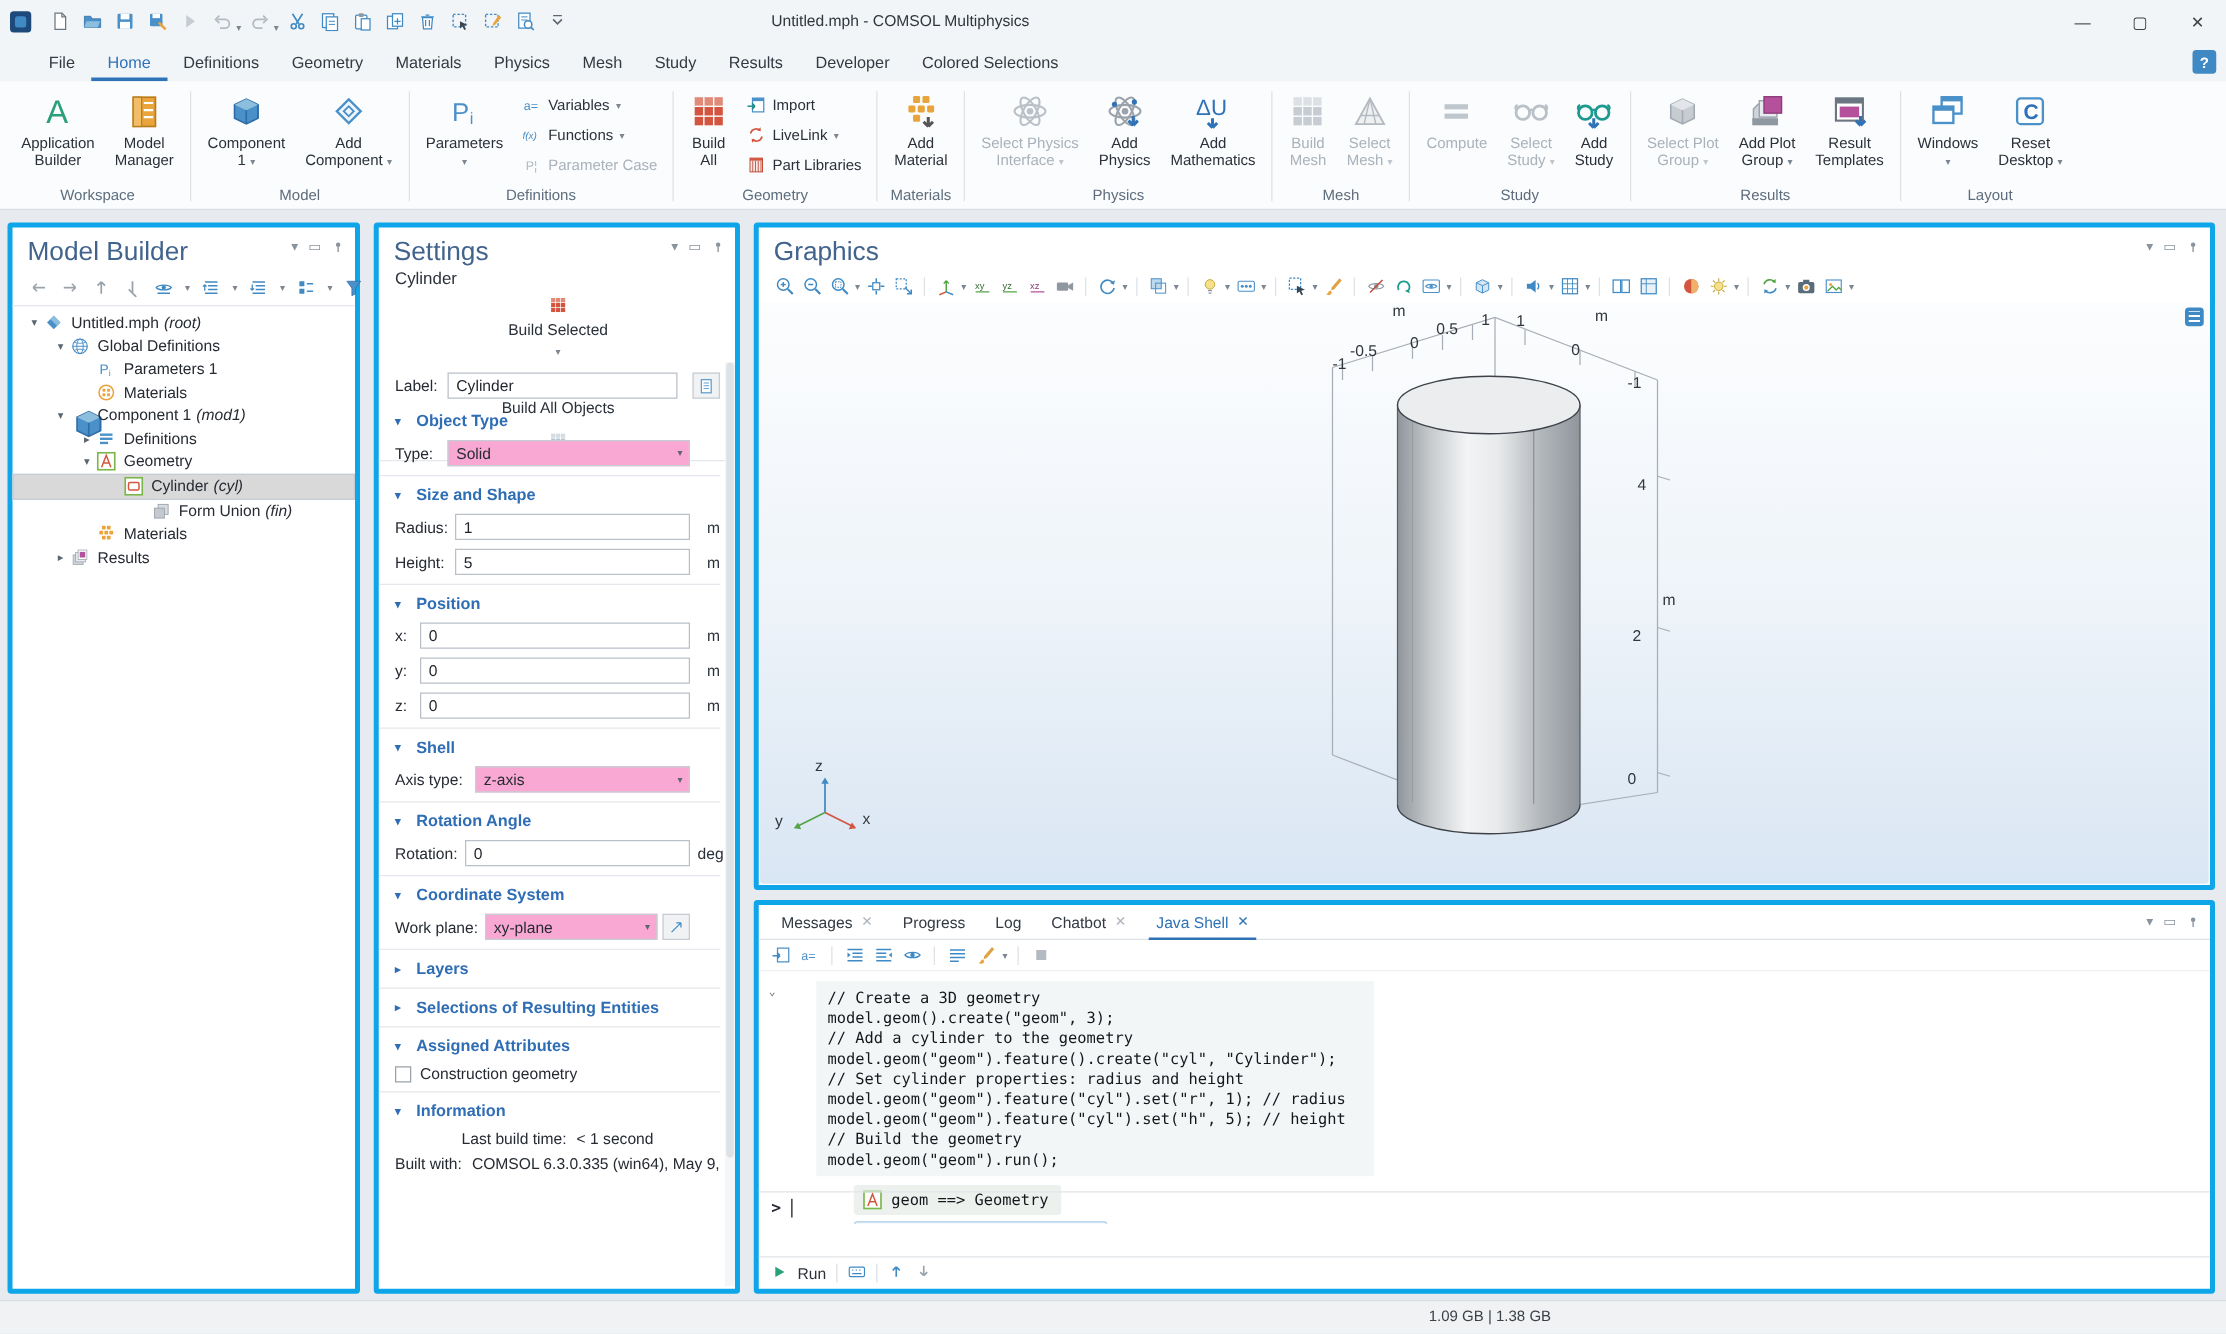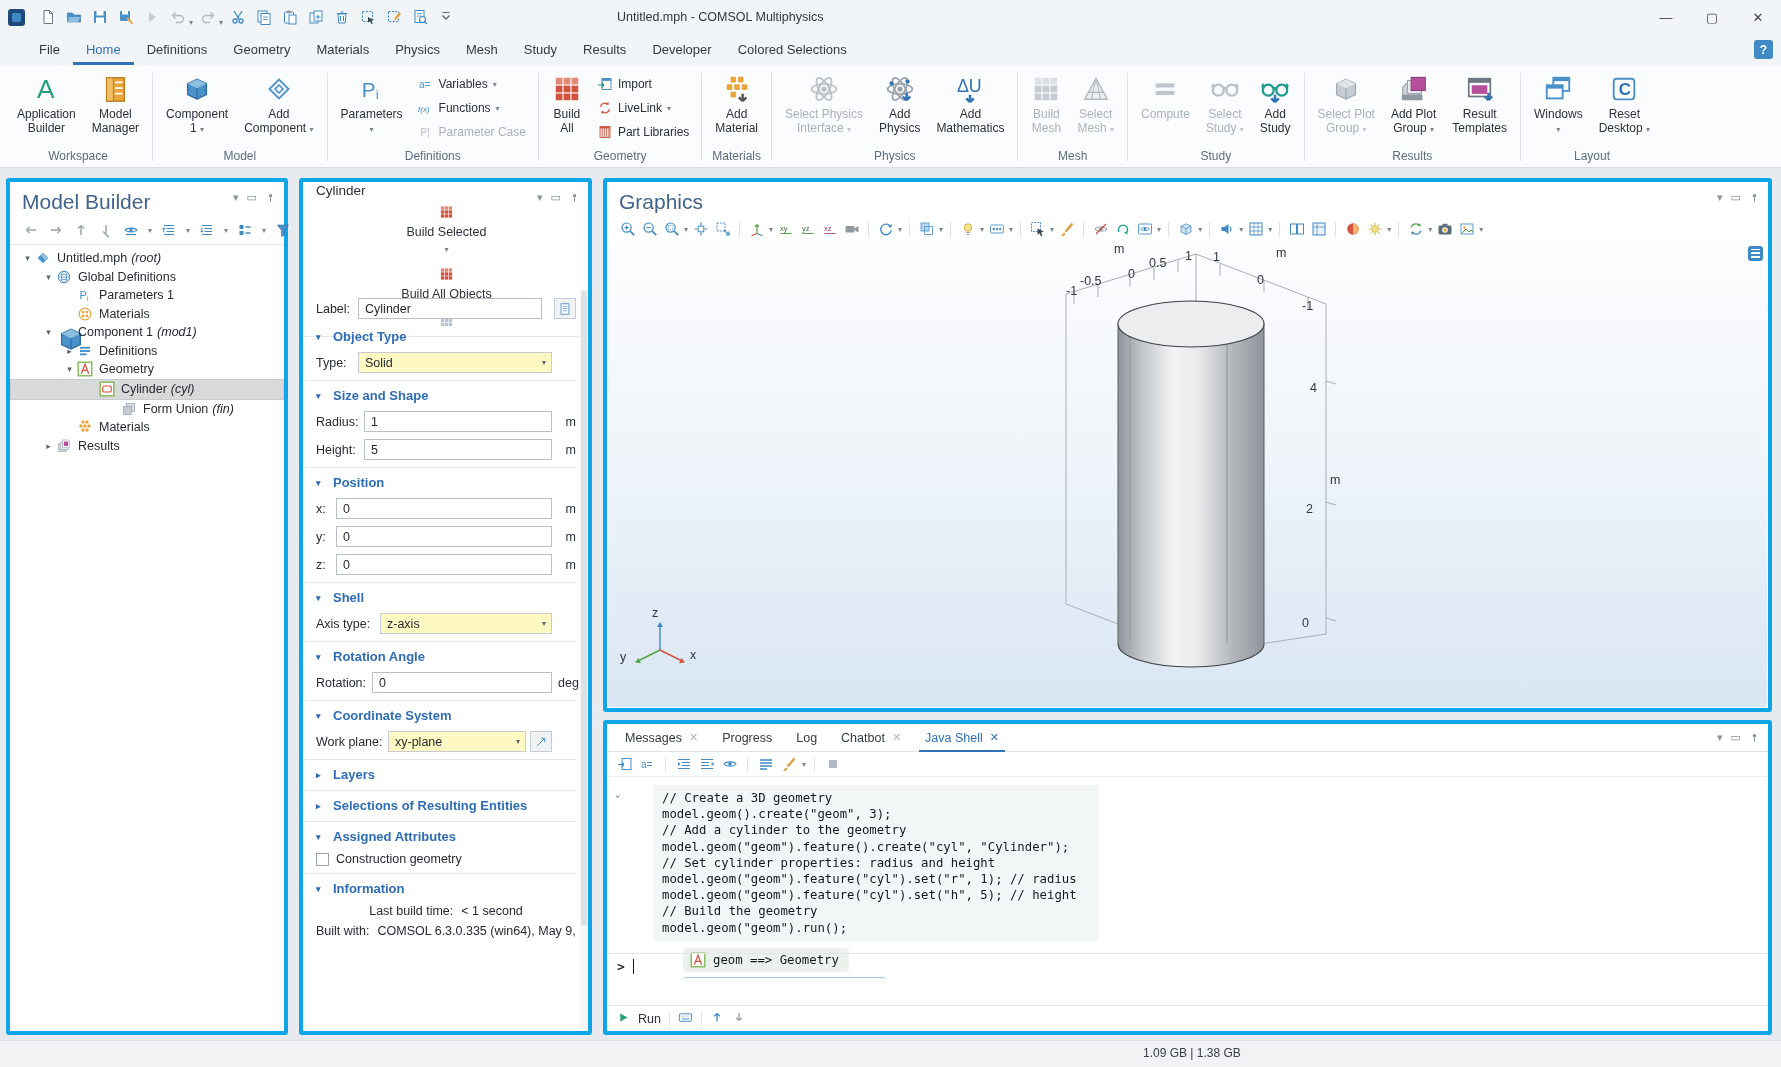--- a/index.html
+++ b/index.html
@@ -67,21 +67,21 @@
   #set-body { position:absolute; top:108px; bottom:0; left:0; right:8px; overflow:hidden; padding:8px 4px 0 13px; }
   .set-label-row { display:flex; align-items:center; gap:8px; margin-bottom:10px; }
   .set-label-row label { font-size:12.5px; }
   .set-input { flex:1; height:21px; border:1px solid #b9c0c8; font-size:12.5px; padding:0 6px; font-family:inherit; color:#1f242b; background:#fff; }
   .sec-sep { border-top:1px solid #e4e8ec; margin:4px 0 7px -13px; padding-left:13px; }
   .sec-head { display:flex; align-items:center; gap:7px; font-size:13px; color:#2f6db4; font-weight:bold; margin:3px 0 8px 0; }
   .sec-head .chev { font-size:9px; color:#2f6db4; width:10px; }
   .srow { display:flex; align-items:center; margin:0 0 7px 0; font-size:12.5px; }
   .srow .slab { flex:none; }
   .srow .unit { width:18px; text-align:right; color:#2b313a; flex:none; margin-left:6px; }
-  .sel { flex:1; height:21px; background:#fef9c3; border:1px solid #c6ccd3; display:flex; align-items:center; padding:0 6px; font-size:12.5px; position:relative; }
+  .sel { flex:1; height:21px; background:#f9a8d4; border:1px solid #c6ccd3; display:flex; align-items:center; padding:0 6px; font-size:12.5px; position:relative; }
   .sel .selcaret { position:absolute; right:5px; font-size:8px; color:#5d6670; }
   .sinput { flex:1; height:21px; border:1px solid #b9c0c8; font-size:12.5px; padding:0 6px; font-family:inherit; color:#1f242b; }
   .xbtn { width:22px; height:21px; border:1px solid #c6ccd3; background:#f0f2f4; margin-left:4px; display:flex; align-items:center; justify-content:center; flex:none; }
   .cbx { width:13px; height:13px; border:1px solid #9aa1a8; background:#fff; margin-right:7px; flex:none; }
   .info-row { font-size:12.5px; margin-bottom:6px; white-space:nowrap; overflow:hidden;text-align:center; }
   .info-row b { font-weight:normal; margin-right:8px; }
   #set-scroll { position:absolute; right:0; top:108px; bottom:2px; width:8px; background:#f4f6f8; }
   #set-scroll::after { content:""; position:absolute; top:0; left:1px; right:1px; height:86%; background:#dde2e7; border-radius:3px; }
 
   
@@ -933,20 +933,21 @@
               <rect x="7.8" y="3.5" width="4.4" height="4.5" fill="#b5519c"></rect>
             </svg>
           </span>
         </span>
         <span>Results</span>
       </div>
     </div>
 </section>
 
 <section id="settings" class="panel">
+  <div class="phead">Settings</div>
   <div class="pctrl">
       <span>▾</span>
       <span>▭</span>
       <span>
         <svg width="11" height="11" viewBox="0 0 16 16">
           <circle cx="8" cy="5.5" r="2.6" fill="#8a949e"></circle>
           <path d="M8 8 V14" stroke="#8a949e" stroke-width="1.6"></path>
         </svg>
       </span>
     </div>

